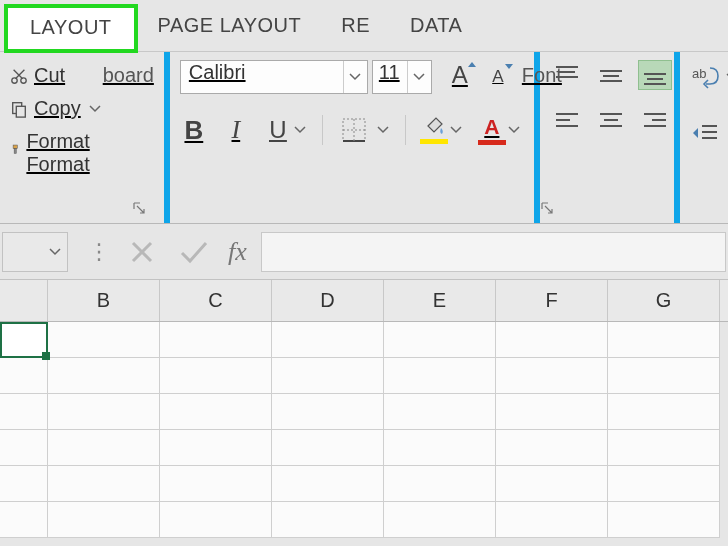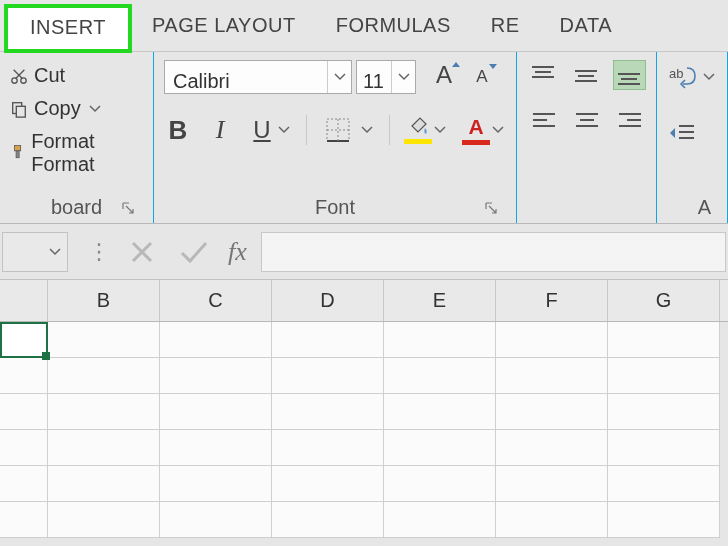--- a/index.html
+++ b/index.html
@@ -6,35 +6,35 @@
 body { background: #e6e6e6; overflow: hidden; width: 728px; height: 546px; }
 
 
 .ribbon-tabs { display: flex; background: #e6e6e6; padding: 0 0 0 4px; height: 52px; align-items: flex-end; border-bottom: 1px solid #c8c8c8; }
 .ribbon-tab { padding: 12px 20px 14px 20px; font-size: 20px; color: #444; cursor: pointer; letter-spacing: 0.5px; }
 .ribbon-tab.active { color: #1e7145; }
 .ribbon-tab.highlighted { background: #ffffff; border: 4px solid #22d820; border-bottom: 4px solid #22d820; padding: 8px 22px 10px 22px; margin-bottom: -2px; }
 
 
 .ribbon-content { display: flex; background: #e6e6e6; height: 172px; border-bottom: 1px solid #b8b8b8; }
-.ribbon-group { display: flex; flex-direction: column; border-right: 1px solid #0ea5e9; padding: 8px 10px 2px 10px; position: relative; }
+.ribbon-group { display: flex; flex-direction: row; border-right: 6px solid #0ea5e9; padding: 8px 10px 2px 10px; position: relative; text-decoration: underline; }
 .group-body { flex: 1; }
 .group-label { text-align: center; font-size: 20px; color: #555; padding: 4px 0 2px 0; position: relative; }
 .group-launcher { position: absolute; right: 6px; bottom: 4px; width: 16px; height: 16px; }
 .group-launcher svg { width: 14px; height: 14px; }
 
 
 .clipboard-body { display: flex; flex-direction: column; gap: 10px; padding-top: 4px; }
 .clip-item { display: flex; align-items: center; gap: 6px; font-size: 20px; color: #333; cursor: pointer; }
 .clip-item .mini-icon { width: 18px; height: 18px; display: inline-block; }
 
 
 .font-group { width: 370px; }
 .font-row1 { display: flex; align-items: center; gap: 4px; margin-bottom: 18px; }
-.font-combo { display: flex; align-items: flex-end; background: #fdfdfd; border: 1px solid #aaa; height: 34px; }
+.font-combo { display: flex; align-items: flex-start; background: #fdfdfd; border: 1px solid #aaa; height: 34px; }
 .font-name { width: 162px; padding: 0 8px; font-size: 20px; color: #333; }
 .font-size { width: 34px; padding: 0 6px; font-size: 20px; color: #333; text-align: left; }
 .combo-arrow { width: 24px; height: 32px; display: flex; align-items: center; justify-content: center; border-left: 1px solid #ccc; }
 .size-btns { display: flex; gap: 6px; margin-left: 8px; }
 .size-btn { width: 32px; height: 32px; display: flex; align-items: baseline; justify-content: center; cursor: pointer; position: relative; }
 
 .font-row2 { display: flex; align-items: center; gap: 14px; }
 .fmt-btn { min-width: 28px; height: 36px; display: flex; align-items: center; justify-content: center; cursor: pointer; font-size: 24px; color: #444; position: relative; }
 .bold { font-weight: bold; font-size: 26px; }
 .italic { font-style: italic; font-family: "Times New Roman", serif; font-size: 26px; }
@@ -79,23 +79,22 @@
 .cell.selected { border: 2px solid #1e7145; position: relative; background: #ffffff; }
 .fill-handle { position: absolute; right: -4px; bottom: -4px; width: 8px; height: 8px; background: #1e7145; }
 
 svg { display: block; }
 .caret-down { width: 12px; height: 8px; }
 </style>
 </head>
 <body>
 
 <div class="ribbon-tabs">
-  <div class="ribbon-tab highlighted">INSERT</div>
+  <div class="ribbon-tab highlighted">LAYOUT</div>
   <div class="ribbon-tab">PAGE LAYOUT</div>
-  <div class="ribbon-tab">FORMULAS</div>
   <div class="ribbon-tab">RE</div>
   <div class="ribbon-tab">DATA</div>
 </div>
 
 <div class="ribbon-content">
 
   <div class="ribbon-group" style="width:170px;">
     <div class="group-body clipboard-body">
       <div class="clip-item">
         <span class="mini-icon">

